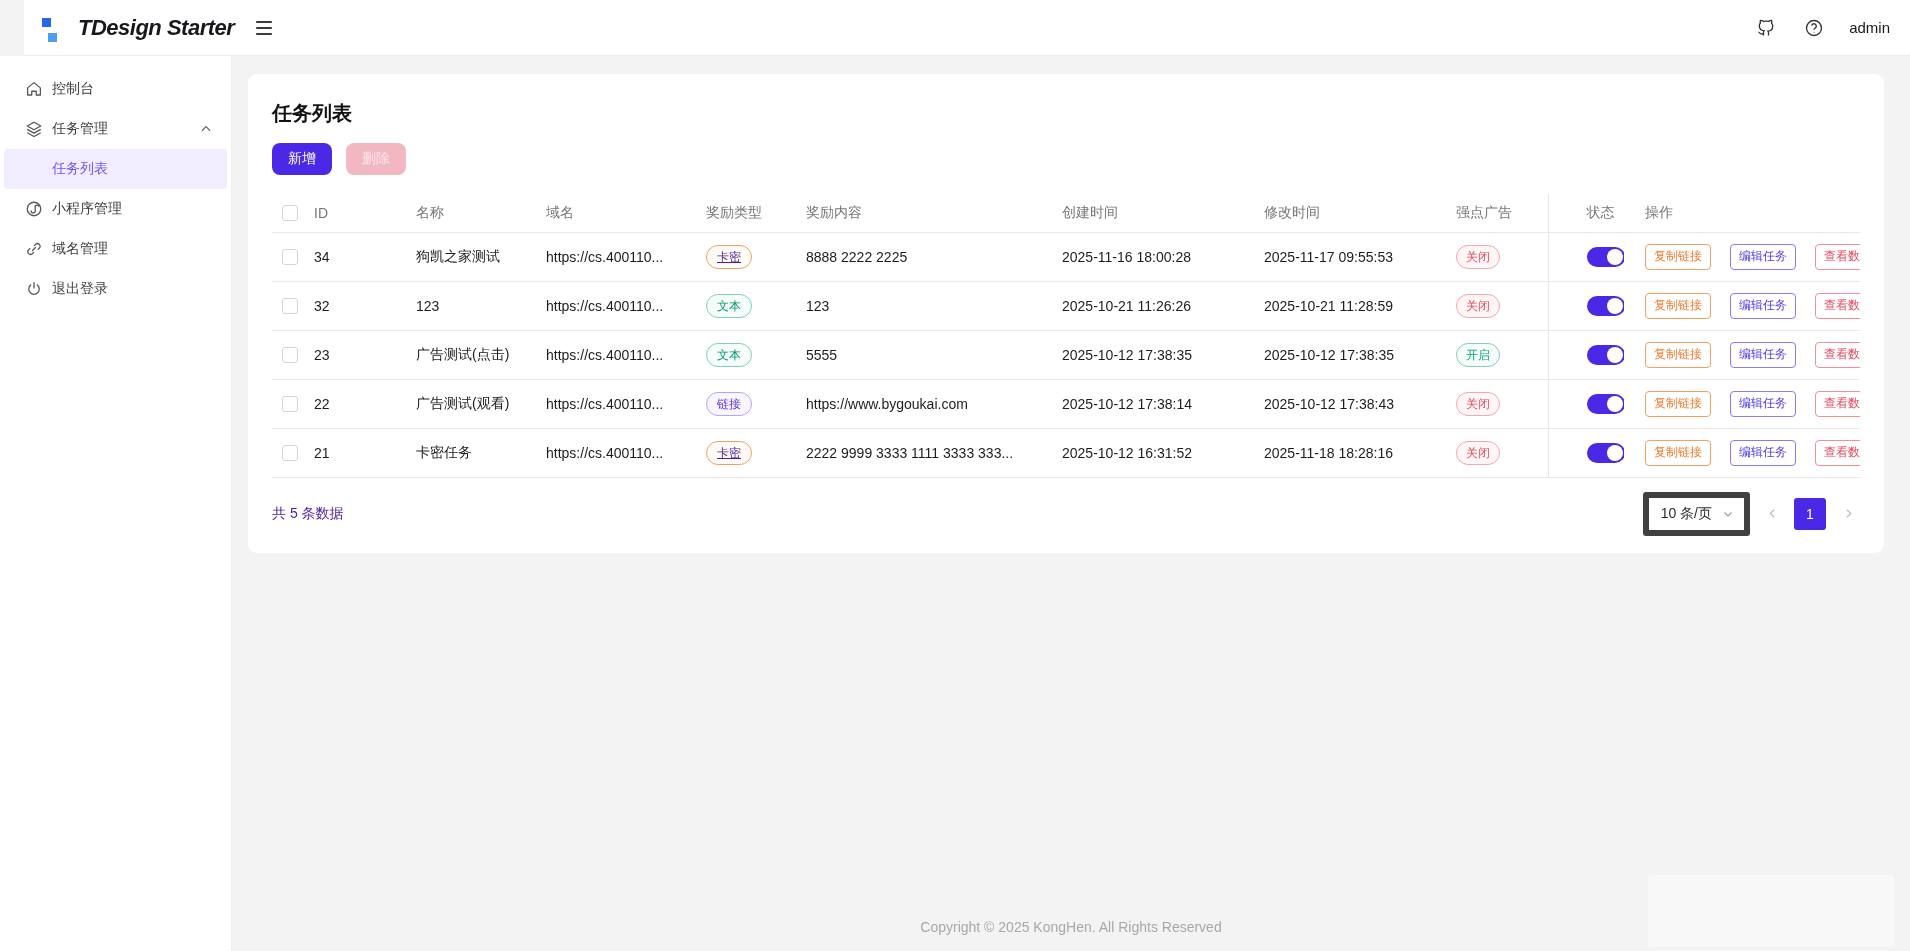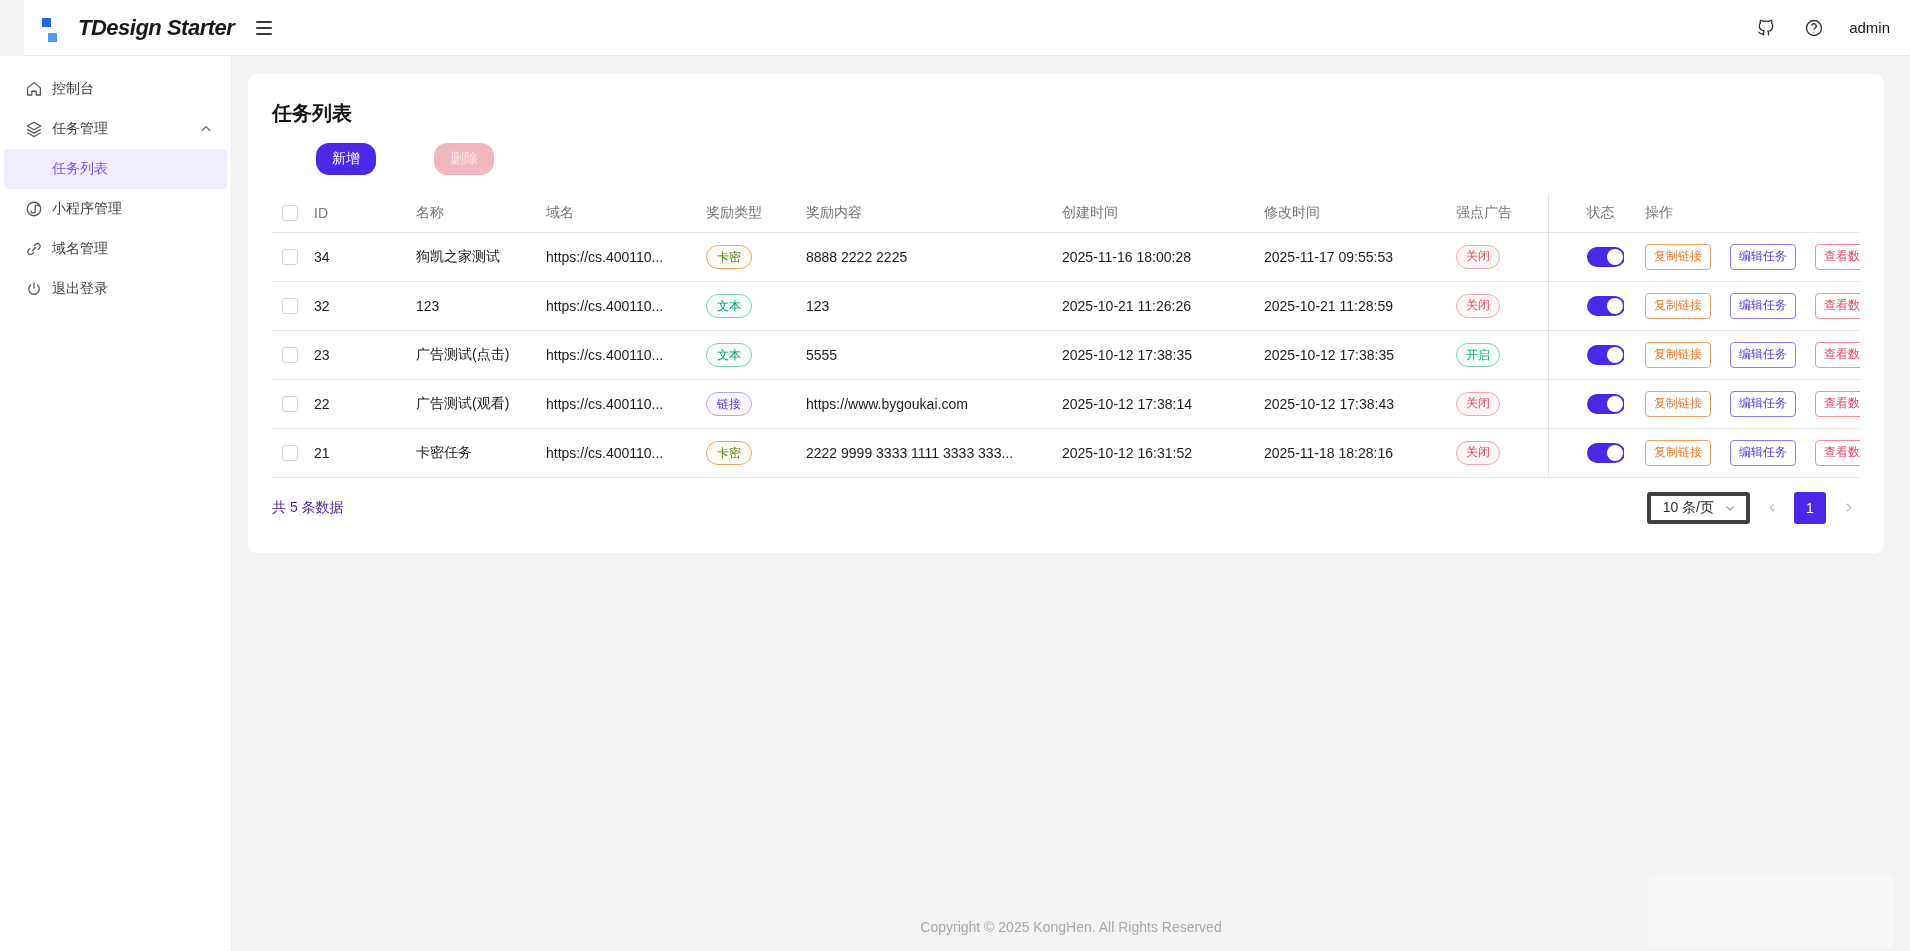--- a/index.html
+++ b/index.html
@@ -28,62 +28,62 @@
   .menu-item .mi-icon { width:18px; height:18px; margin-right:9px; color:#555; flex-shrink:0; }
   .menu-item.sub { padding-left:48px; }
   .menu-item.active { background:#f1ecff; color:#7655f5; }
   .menu-item .chev { position:absolute; right:14px; color:#666; width:14px; height:14px; }
 
   
   .main { flex:1; display:flex; flex-direction:column; position:relative; }
   .card { background:#fff; border-radius:9px; margin:18px 26px 0 16px; padding:24px; height:479px; }
   .card-title { font-size:20px; font-weight:bold; color:#121212; margin:2px 0 16px; }
   .btn-row { display:flex; gap:14px; margin-bottom:19px; }
-  .btn { height:32px; padding:0 16px; border:none; border-radius:13px; font-size:14px;
-    font-family:Liberation Sans, sans-serif; cursor:pointer;margin-left:44px; }
+  .btn { height:32px; padding:0 16px; border:none; border-radius:8px; font-size:14px;
+    font-family:Liberation Sans, sans-serif; cursor:pointer; }
   .btn-primary { background:#4a28e6; color:#fff; }
   .btn-danger-disabled { background:#f1b8c2; color:#fbe4e8; cursor:not-allowed; }
 
   
   table { border-collapse:collapse; table-layout:fixed; width:1588px; }
   col.c-check{width:42px;} col.c-id{width:102px;} col.c-name{width:130px;} col.c-domain{width:160px;}
   col.c-rtype{width:100px;} col.c-rcontent{width:256px;} col.c-created{width:202px;}
   col.c-modified{width:192px;} col.c-forcead{width:92px;} col.c-status{width:76px;} col.c-ops{width:236px;}
   th { height:38px; text-align:left; font-weight:normal; font-size:14px; color:#767676; border-bottom:1px solid #e8e8e8; }
   td { height:49px; font-size:14px; color:#1c1c1c; border-bottom:1px solid #e8e8e8; white-space:nowrap;
     overflow:hidden; text-overflow:ellipsis; }
   th.col-status, td.cell-status { border-left:1px solid #e4e4e4; padding-left:38px; }
   th.col-ops, td.cell-ops { padding-left:21px; }
   .checkbox { display:inline-block; width:16px; height:16px; border:1px solid #d5d5d5; border-radius:3px;
     background:#fff; margin-left:10px; vertical-align:middle; cursor:pointer; }
 
   .tag { display:inline-block; font-size:12px; line-height:20px; padding:1px 10px; border-radius:999px; border:1px solid; }
-  .tag-orange { color:#4d7c0f; border-color:#f0a263; background:#fefaf5; }
+  .tag-orange { color:#4c1d95; border-color:#f0a263; background:#fefaf5;text-decoration:underline; }
   .tag-green  { color:#009a66; border-color:#7fd2a9; background:#f6fcf9; }
   .tag-purple { color:#6436e8; border-color:#b7a3f5; background:#f8f5ff; }
   .pill { display:inline-block; font-size:12px; line-height:20px; padding:1px 9px; border-radius:999px; border:1px solid; }
-  .pill-red   { color:#e34d59; border-color:#f3a7b0; background:#fdf5f6;font-family:Liberation Mono, monospace; }
+  .pill-red   { color:#e34d59; border-color:#f3a7b0; background:#fdf5f6; }
   .pill-green { color:#00a870; border-color:#7fd2a9; background:#f6fcf9; }
 
   .toggle { position:relative; display:inline-block; width:38px; height:20px; border-radius:10px;
     background:#4a28e6; vertical-align:middle; cursor:pointer; }
   .toggle .knob { position:absolute; top:2px; right:2px; width:16px; height:16px; border-radius:50%; background:#fff; }
 
   .ops-group { display:flex; gap:19px; }
   .act-btn { height:26px; padding:0 8px; font-size:12px; background:#fff; border-radius:4px; border:1px solid;
     font-family:"Liberation Sans", sans-serif; cursor:pointer; white-space:nowrap; }
   .act-orange { color:#ed7b2f; border-color:#f0a263; }
   .act-purple { color:#4e3ce0; border-color:#8a7df0; }
   .act-red    { color:#e8465a; border-color:#f0909c; }
 
   
   .pagination-bar { display:flex; align-items:center; justify-content:space-between; margin-top:14px; }
   .total-text { font-size:14px; color:#4c1d95; }
   .pag-right { display:flex; align-items:center; gap:10px; }
-  .page-size-select { display:flex; align-items:center; gap:10px; height:32px; border:4px solid #404040;
+  .page-size-select { display:flex; align-items:center; gap:10px; height:44px; border:6px solid #404040;
     border-radius:3px; padding:0 10px 0 12px; font-size:14px; color:#2b2b2b; background:#fff; cursor:pointer; }
   .pag-arrow { width:24px; height:32px; display:flex; align-items:center; justify-content:center;
     color:#bcbcbc; cursor:default; }
   .page-btn { width:32px; height:32px; border:none; border-radius:3px; background:#4a28e6; color:#fff;
     font-size:14px; cursor:pointer; }
 
   
   .page-footer { margin-top:auto; text-align:center; padding-bottom:16px; font-size:14px; color:#a8a8a8; }
   .ghost-overlay { position:absolute; right:16px; bottom:4px; width:246px; height:72px;
     background:rgba(255,255,255,.45); border-radius:4px; pointer-events:none; }

